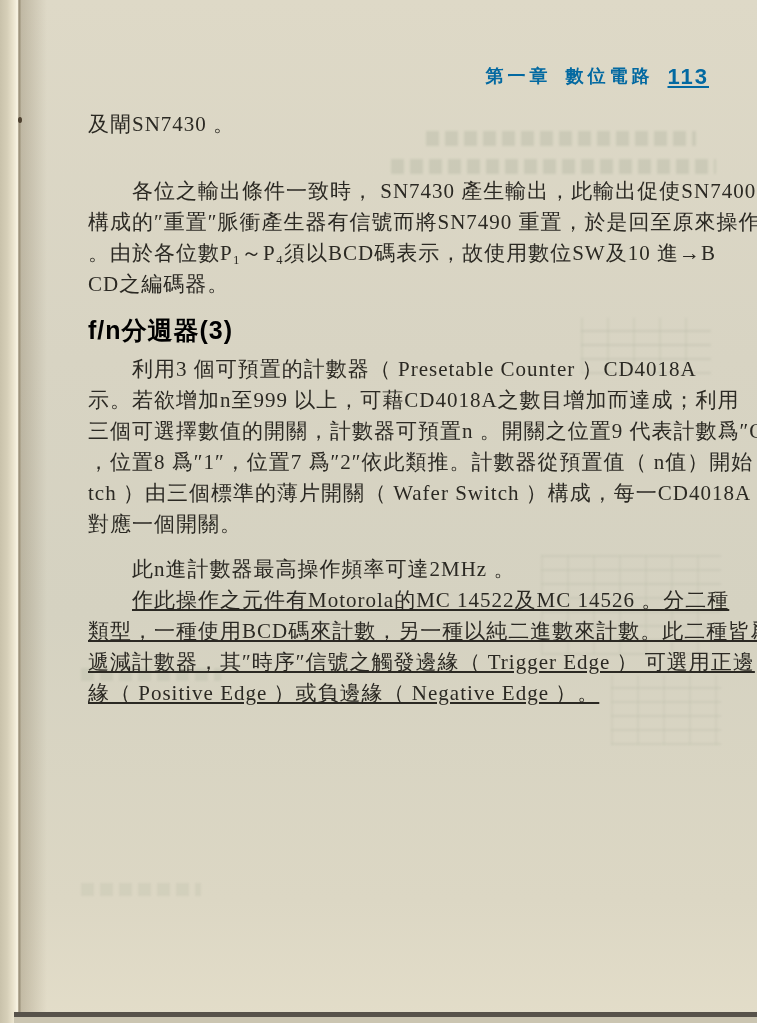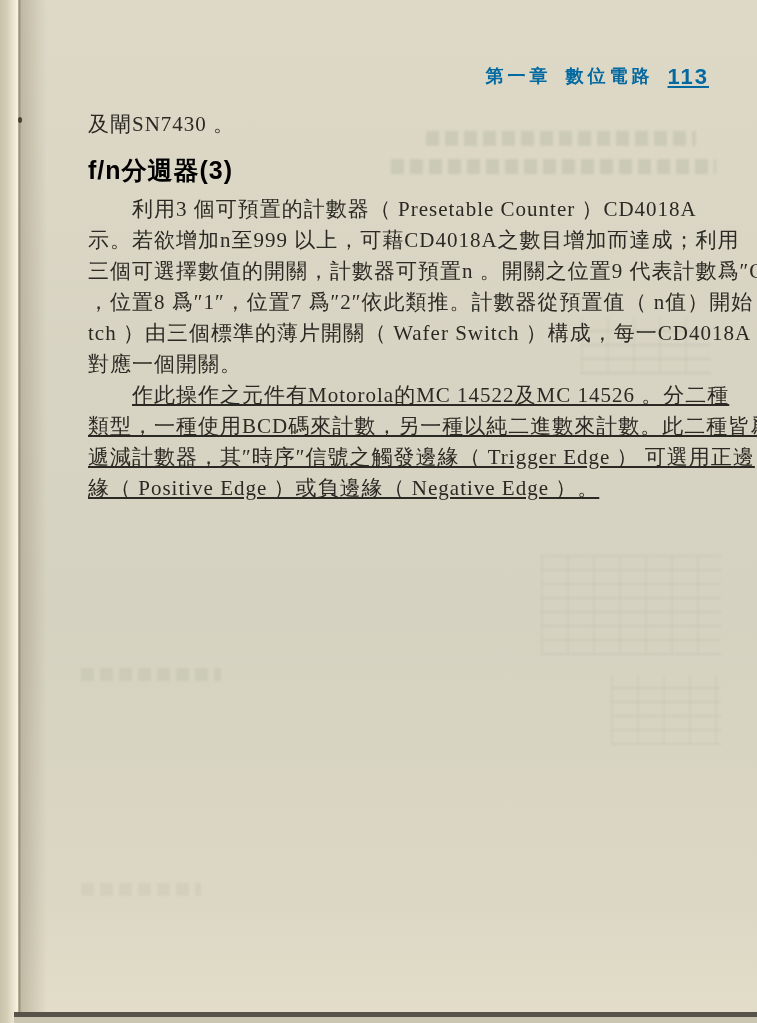--- a/index.html
+++ b/index.html
@@ -110,32 +110,41 @@
   <span class="title">數位電路</span>
   <span class="pagenum">113</span>
 </div>
 
 <div class="text-col">
 
   <div class="blk0">
     <div class="tline">及閘SN7430 。</div>
   </div>
 
+  <div class="blk1">
+    <div class="tline indent">各位之輸出條件一致時， SN7430 產生輸出，此輸出促使SN7400</div>
+    <div class="tline">構成的″重置″脈衝產生器有信號而將SN7490 重置，於是回至原來操作</div>
+    <div class="tline">。由於各位數P₁～P₄須以BCD碼表示，故使用數位SW及10 進→B</div>
+    <div class="tline">CD之編碼器。</div>
+  </div>
 
   <div class="heading blk2">f/n分週器(3)</div>
 
   <div class="blk3">
     <div class="tline indent">利用3 個可預置的計數器（ Presetable Counter ）CD4018A</div>
     <div class="tline">示。若欲增加n至999 以上，可藉CD4018A之數目增加而達成；利用</div>
     <div class="tline">三個可選擇數值的開關，計數器可預置n 。開關之位置9 代表計數爲″O″</div>
     <div class="tline">，位置8 爲″1″，位置7 爲″2″依此類推。計數器從預置值（ n值）開始</div>
     <div class="tline">tch ）由三個標準的薄片開關（ Wafer Switch ）構成，每一CD4018A</div>
     <div class="tline">對應一個開關。</div>
   </div>
 
+  <div class="blk4">
+    <div class="tline indent">此n進計數器最高操作頻率可達2MHz 。</div>
+  </div>
 
 
 
   <div class="blk7">
     <div class="tline indent">作此操作之元件有Motorola的MC 14522及MC 14526 。分二種</div>
     <div class="tline">類型，一種使用BCD碼來計數，另一種以純二進數來計數。此二種皆爲</div>
     <div class="tline">遞減計數器，其″時序″信號之觸發邊緣（ Trigger Edge ） 可選用正邊</div>
     <div class="tline">緣（ Positive Edge ）或負邊緣（ Negative Edge ）。</div>
   </div>
 

